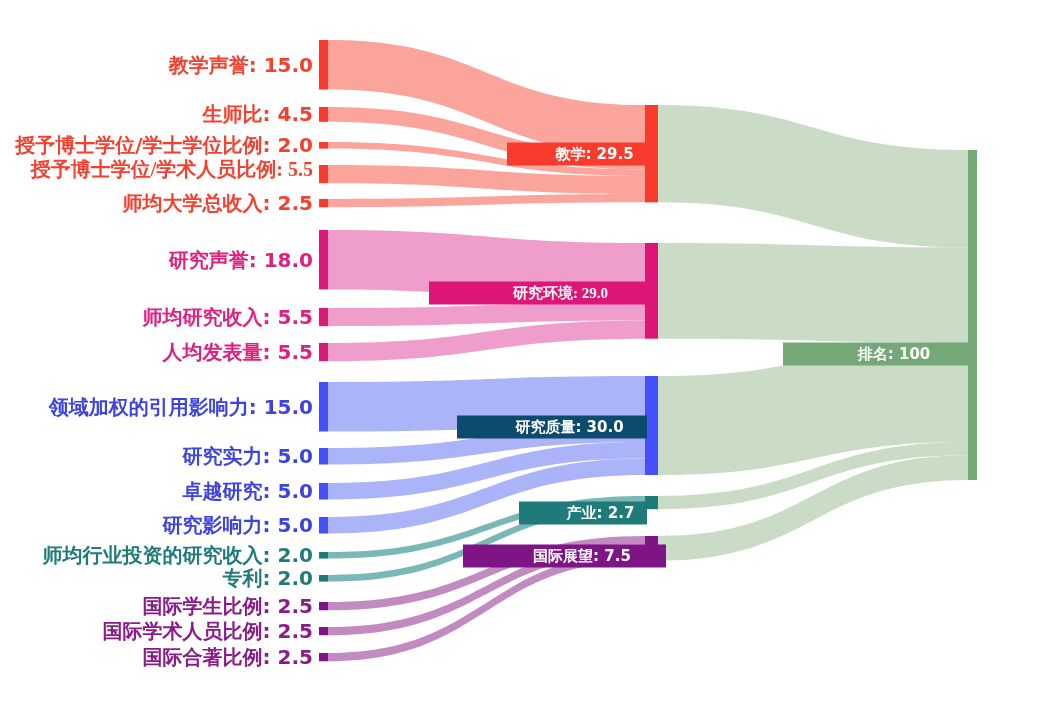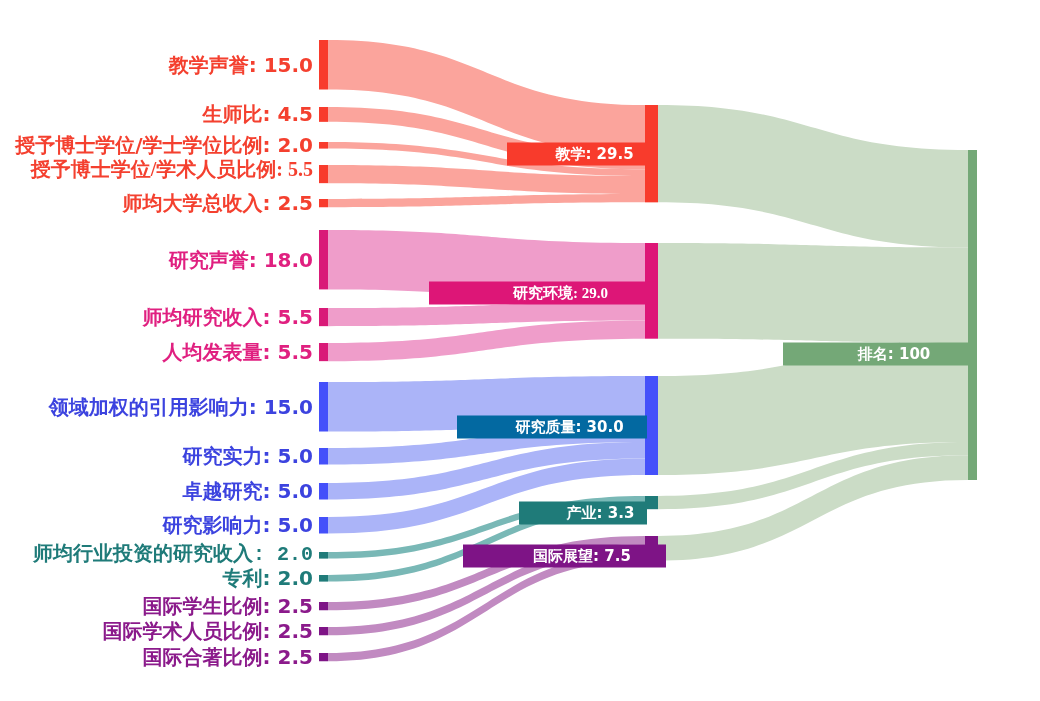--- a/index.html
+++ b/index.html
@@ -99,25 +99,25 @@
       <div class="left-label" style="top: 145.3px; color: rgb(244, 64, 47);">授予博士学位/学士学位比例:  2.0</div>
       <div class="left-label" style="top: 169px; color: rgb(244, 64, 47); font-family: Liberation Serif, serif;">授予博士学位/学术人员比例:  5.5</div>
       <div class="left-label" style="top: 203.125px; color: rgb(244, 64, 47); text-align: right;">师均大学总收入:  2.5</div>
       <div class="left-label" style="top: 259.7px; color: rgb(224, 32, 128); text-align: right;">研究声誉:  18.0</div>
       <div class="left-label" style="top: 317.075px; color: rgb(224, 32, 128);">师均研究收入:  5.5</div>
       <div class="left-label" style="top: 352.075px; color: rgb(224, 32, 128);">人均发表量:  5.5</div>
       <div class="left-label" style="top: 406.75px; color: rgb(60, 67, 223);">领域加权的引用影响力:  15.0</div>
       <div class="left-label" style="top: 456.25px; color: rgb(60, 67, 223); margin-left: 24px;">研究实力:  5.0</div>
       <div class="left-label" style="top: 491.25px; color: rgb(60, 67, 223);">卓越研究:  5.0</div>
       <div class="left-label" style="top: 525.25px; color: rgb(60, 67, 223);">研究影响力:  5.0</div>
-      <div class="left-label" style="top: 555.3px; color: rgb(31, 123, 121); font-family: Liberation Mono, monospace;">师均行业投资的研究收入:  2.0</div>
+      <div class="left-label" style="top: 555.3px; color: rgb(31, 123, 121);">师均行业投资的研究收入:  2.0</div>
       <div class="left-label" style="top: 578.3px; color: rgb(31, 123, 121); margin-left: 12px;">专利:  2.0</div>
       <div class="left-label" style="top: 606.125px; color: rgb(139, 26, 139);">国际学生比例:  2.5</div>
       <div class="left-label" style="top: 631.125px; color: rgb(139, 26, 139);">国际学术人员比例:  2.5</div>
       <div class="left-label" style="top: 657.125px; color: rgb(139, 26, 139);">国际合著比例:  2.5</div>
       <div class="box-label" style="top: 154px; width: 105px; background: rgb(248, 59, 44); right: 393px;">教学:  29.5</div>
       <div class="box-label" style="top: 293px; width: 193px; background: rgb(221, 22, 119); right: 383px; font-family: Liberation Serif, serif;">研究环境:  29.0</div>
-      <div class="box-label" style="top: 427px; width: 155px; background: #0369a1; right: 393px; margin-left: 28px;">研究质量:  30.0</div>
-      <div class="box-label" style="top: 513px; width: 93px; background: rgb(31, 123, 121); right: 393px;">产业:  3.3</div>
+      <div class="box-label" style="top: 427px; width: 155px; background: #0c4a6e; right: 393px; margin-left: 28px;">研究质量:  30.0</div>
+      <div class="box-label" style="top: 513px; width: 93px; background: rgb(31, 123, 121); right: 393px;">产业:  2.7</div>
       <div class="box-label" style="top: 556px; width: 168px; background: rgb(126, 20, 134); right: 374px;">国际展望:  7.5</div>
       <div class="box-label" style="top: 318px; width: 152px; background: rgb(116, 168, 119); right: 70px; margin-top: 36px;">排名:  100</div>
     </div>
 </div>
 
 </body></html>

